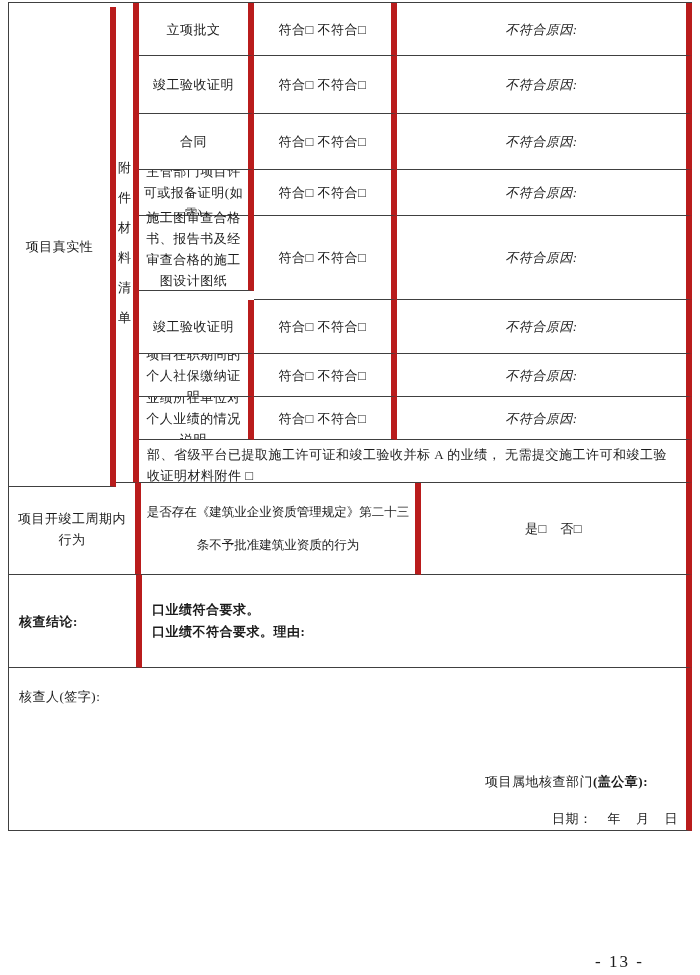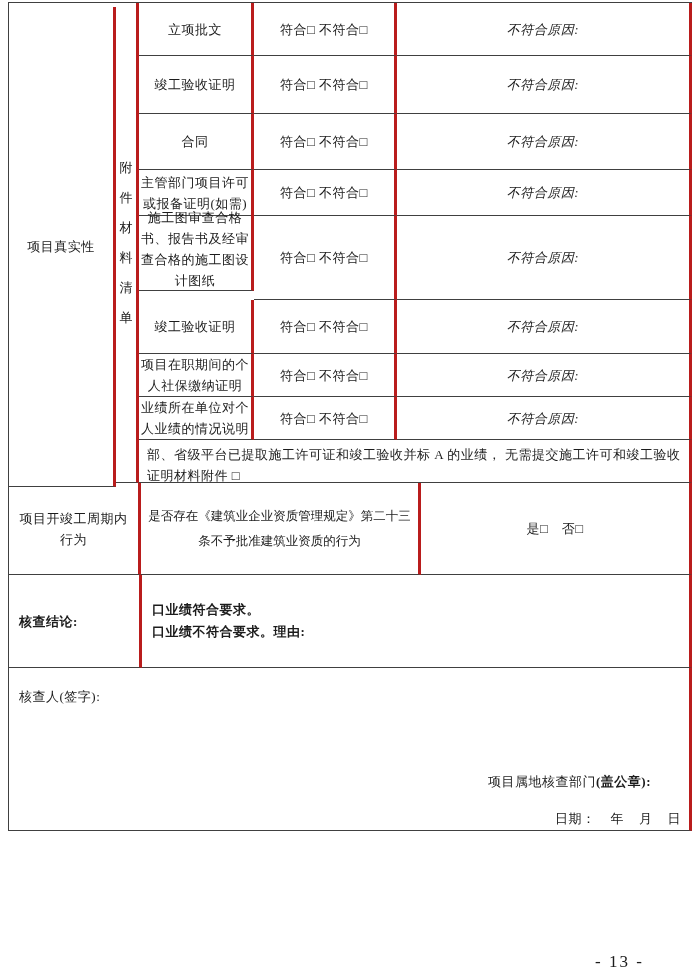--- a/index.html
+++ b/index.html
@@ -5,39 +5,39 @@
   * { margin:0; padding:0; box-sizing:border-box; }
   html,body { width:700px; height:975px; background:#ffffff; }
   body { position:relative; font-family:"Liberation Serif","DejaVu Serif",serif;
          color:#1c1c1c; font-size:13px; }
 
   .sheet { position:absolute; left:0; top:0; width:700px; height:975px; background:#fff; }
 
   .tbl { position:absolute; left:8px; top:2px; width:684px; height:829px;
          border-left:1px solid #404040; border-top:1px solid #404040; }
 
-  .cell { position:absolute; border-right:3px solid #b91c1c; border-bottom:1px solid #404040;
+  .cell { position:absolute; border-right:6px solid #b91c1c; border-bottom:1px solid #404040;
           display:flex; align-items:center; justify-content:center; text-align:center;
           line-height:21px; letter-spacing:0.5px; overflow:hidden; }
 
   .left-al { justify-content:flex-start; text-align:left; }
 
   
   .colA  { left:0;   width:107px; }
   .colB  { left:107px; width:23px; }
   .colC  { left:130px; width:115px; padding:0 2px; }
   .colD  { left:245px; width:143px; }
   .colE  { left:388px; width:295px;font-style:italic; }
 
   .vert-label { width:15px; line-height:30px; letter-spacing:0; word-break:break-all; text-align:center; }
 
   .note-cell { left:130px; width:553px; align-items:flex-start; justify-content:flex-start;
                text-align:left; padding:4px 8px 0 8px;font-family:Liberation Serif, serif; }
 
-  .q-cell { font-size:12.5px; letter-spacing:0; line-height:25px; padding:0 2px; }
+  .q-cell { font-size:12.5px; letter-spacing:0; line-height:33px; padding:0 2px; }
 
   .bold { font-weight:bold; }
 
   .concl-opts { flex-direction:column; align-items:flex-start; justify-content:center;
                 padding-left:10px; font-weight:bold; line-height:22px; letter-spacing:0.5px; }
 
   .sign-cell { display:block; }
   .sign-verifier { position:absolute; left:10px; top:18px; letter-spacing:0.5px; }
   .sign-dept { position:absolute; right:38px; top:103px; letter-spacing:0.5px; }
   .sign-date { position:absolute; right:8px; top:140px; white-space:pre; letter-spacing:0.5px; }

